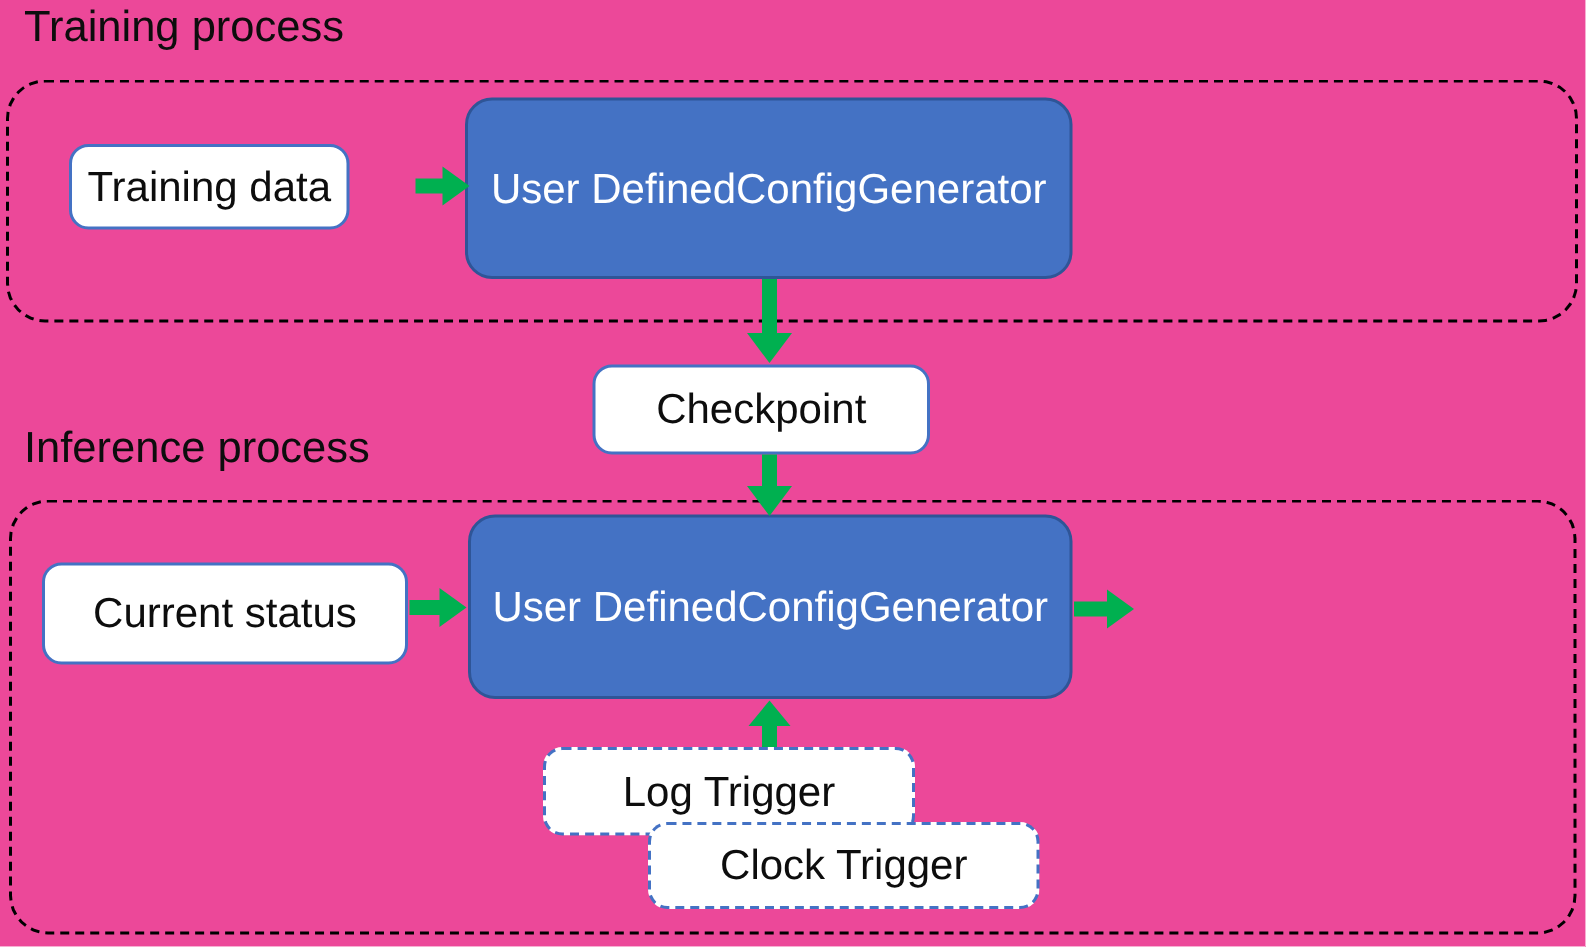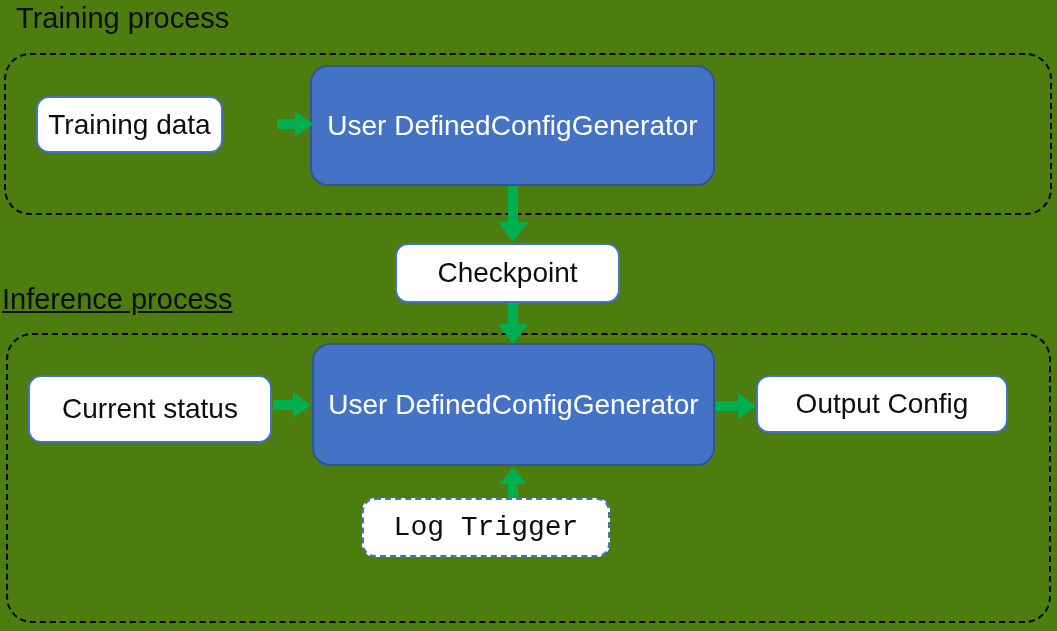--- a/index.html
+++ b/index.html
@@ -1,20 +1,20 @@
 <!DOCTYPE html>
 <html style="--box-fill: #4472C4; --box-border: #2F5597; --light-border: #4472C4; --arrow-green: #00B050; --dash-black: #000000;"><head>
 <meta charset="utf-8">
 <style>
   html, body { margin: 0; padding: 0; background: #fff; }
   .canvas {
     position: relative;
     width: 1057px;
     height: 631px;
-    background: #4d7c0f;
+    background: #ec4899;
     font-family: "Liberation Sans", sans-serif;
     overflow: hidden;
     color: #000;
   }
   .section-label {
     position: absolute;
     font-size: 29px;
     color: #0d0d0d;
     white-space: nowrap;
   }
@@ -45,21 +45,20 @@
     background: var(--box-fill, #4472C4);
     border: 2.5px solid var(--box-border, #2F5597);
     border-radius: 18px;
     color: #fff;
     flex-direction: row;
     line-height: 40px;
   }
   .node.trigger {
     border: 2px dashed var(--light-border, #4472C4);
     border-radius: 13px;
-    font-family: Liberation Mono, monospace;
   }
   .shaft-h { position: absolute; height: 10px; background: var(--arrow-green, #00B050); }
   .shaft-v { position: absolute; width: 10px;  background: var(--arrow-green, #00B050); }
   .head-right {
     position: absolute; width: 0; height: 0;
     border-top: 13px solid transparent;
     border-bottom: 13px solid transparent;
     border-left: 18px solid var(--arrow-green, #00B050);
   }
   .head-down {
@@ -78,46 +77,46 @@
   .z3 { z-index: 3; }
   .z4 { z-index: 4; }
 </style>
 </head>
 <body>
 
 <div class="canvas">
 
   <div class="section-label" style="left:16px; top:2px;">Training process</div>
 
-  <div class="section-label" style="left:2px; top:283px;text-decoration:underline;">Inference process</div>
+  <div class="section-label" style="left:16px; top:283px;">Inference process</div>
 
   <div class="dashed-container" style="left:4px; top:53px; width:1048px; height:162px;"></div>
 
   <div class="dashed-container" style="left:6px; top:333px; width:1045px; height:290px;"></div>
 
-  <div class="node light" style="left:36px; top:96px; width:187px; height:57px;">Training data</div>
+  <div class="node light" style="left:46px; top:96px; width:187px; height:57px;">Training data</div>
 
   <div class="node blue" style="left:310px; top:65px; width:405px; height:121px;">
     <span>User Defined</span>
     <span>ConfigGenerator</span>
   </div>
 
   <div class="node light z2" style="left:395px; top:243px; width:225px; height:60px;">Checkpoint</div>
 
   <div class="node light" style="left:28px; top:375px; width:244px; height:68px;">Current status</div>
 
   <div class="node blue z2" style="left:312px; top:343px; width:403px; height:123px;">
     <span>User Defined</span>
     <span>ConfigGenerator</span>
   </div>
 
-  <div class="node light" style="left:756px; top:375px; width:252px; height:58px;">Output Config</div>
 
   <div class="node trigger z2" style="left:362px; top:498px; width:248px; height:59px;">Log Trigger</div>
 
+  <div class="node trigger z3" style="left:432px; top:548px; width:261px; height:58px;">Clock Trigger</div>
 
   <div>
     <div class="shaft-h" style="left:277px; top:119px; width:19px;"></div>
     <div class="head-right" style="left:295px; top:111px;"></div>
   </div>
 
   <div class="z4" style="position:absolute;">
     <div class="shaft-v" style="left:508px; top:186px; height:37px;"></div>
     <div class="head-down" style="left:498px; top:222px;"></div>
   </div>

